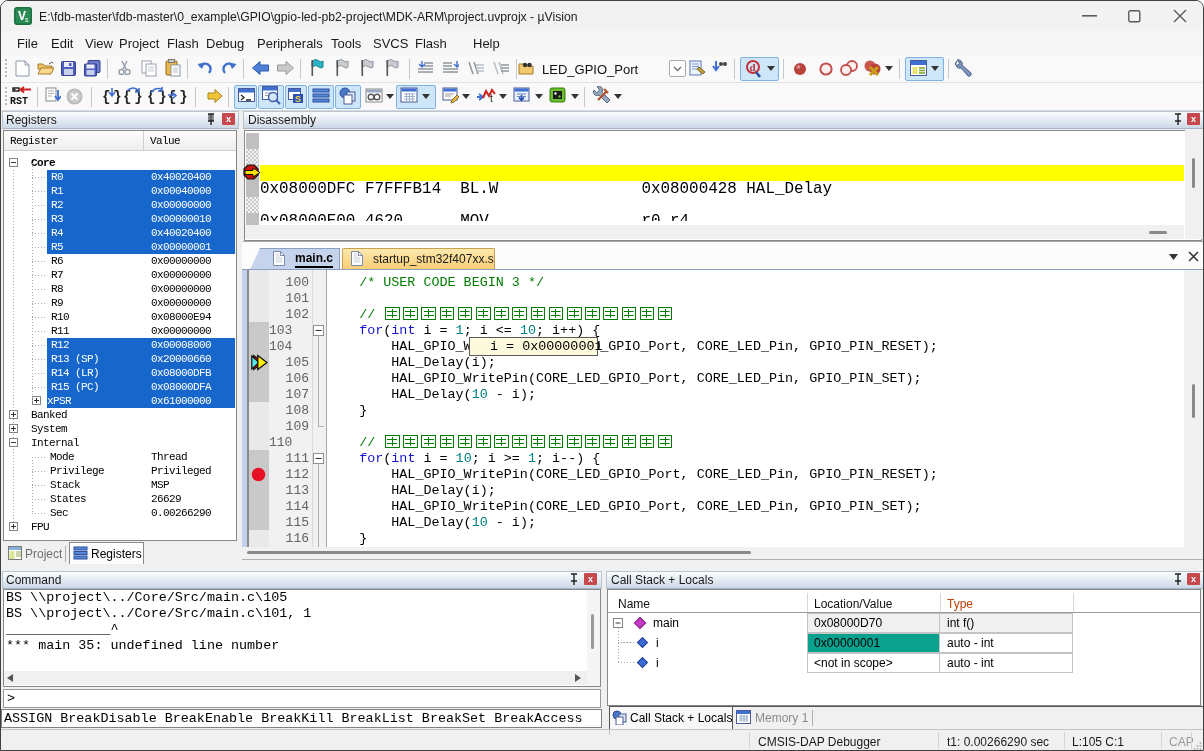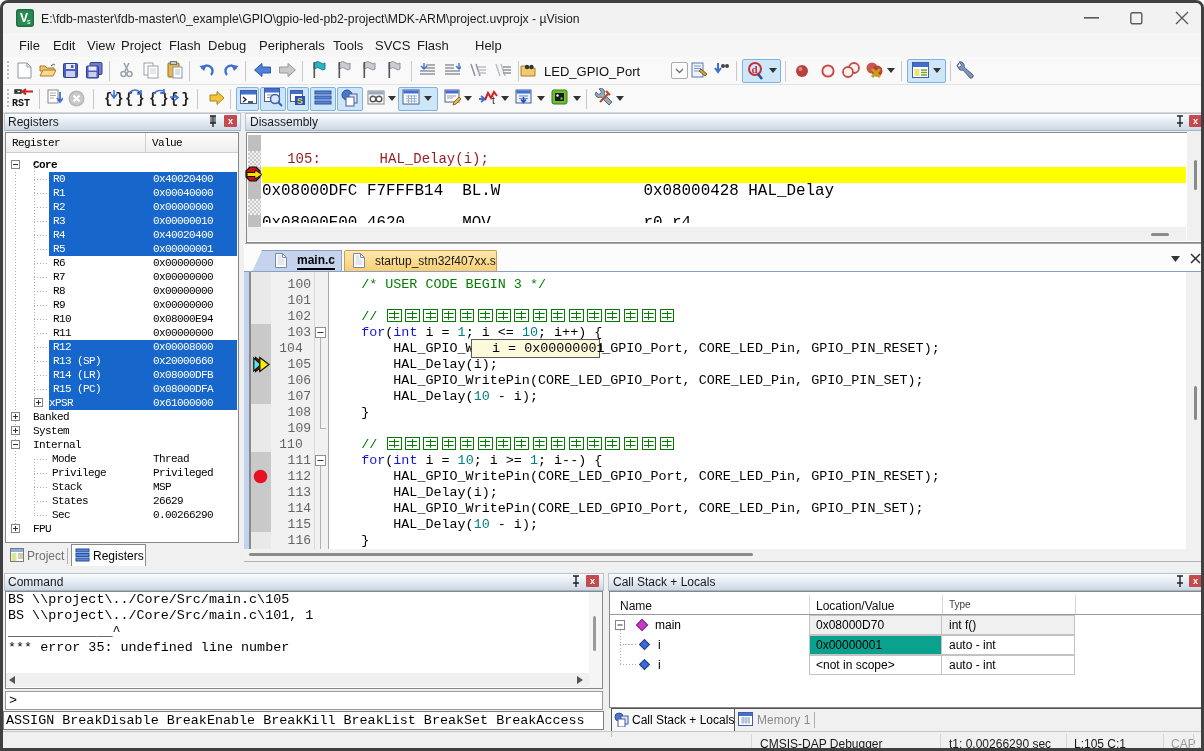--- a/index.html
+++ b/index.html
@@ -1,20 +1,20 @@
 <!DOCTYPE html>
 <html><head><meta charset="utf-8"><title>uVision</title><style>
 *{margin:0;padding:0;box-sizing:border-box}
 html,body{width:1204px;height:751px;overflow:hidden;background:#fff}
 body{font-family:"Liberation Sans",sans-serif;position:relative}
 .ab{position:absolute}
 svg{display:block}
 .mono{font-family:"Liberation Mono",monospace;white-space:pre}
 .win{position:absolute;left:0;top:0;width:1204px;height:751px;background:#f0f0f0;
- border:3px solid #404040;border-radius:8px 8px 0 0;overflow:hidden}
+ border:1px solid #404040;border-radius:8px 8px 0 0;overflow:hidden}
 .phead{background:linear-gradient(#fbfdfe,#ccd8e6);border:1px solid #b9c4d1;border-bottom:1px solid #a8b4c2}
 .ptxt{font-size:12px;color:#1a1a1a}
 .redx{background:#c5494d;color:#fff;font-size:9px;font-weight:bold;text-align:center;border-radius:1px}
 .tofu{display:inline-block;width:14.6px;height:13px;border:1.3px solid currentColor;margin:0 1.8px -2px 1.8px;
  background:
   linear-gradient(currentColor,currentColor) 50% 50%/1.2px 80% no-repeat,
   linear-gradient(currentColor,currentColor) 50% 30%/80% 1.2px no-repeat,
   linear-gradient(currentColor,currentColor) 50% 70%/80% 1.2px no-repeat}
 .rg{font-size:11px;letter-spacing:-0.6px}
 .k{color:#1414d2}.n{color:#008080}.g{color:#007d00}
@@ -629,21 +629,20 @@
 <div class="ab redx" style="left:1186px;top:112px;width:13px;height:12px;line-height:12px">x</div>
 <div class="ab" style="left:243px;top:129px;width:958px;height:111px;background:#fff;border:1px solid #888;overflow:hidden">
 </div>
 <div class="ab" style="left:245px;top:132px;width:13px;height:16px;background:#bfbfbf"></div>
 <div class="ab" style="left:245px;top:148px;width:13px;height:16px;background:repeating-conic-gradient(#c8c8c8 0% 25%, #f2f2f2 0% 50%) 0 0/4px 4px"></div>
 <div class="ab" style="left:245px;top:164px;width:13px;height:16px;background:#bfbfbf"></div>
 <div class="ab" style="left:245px;top:180px;width:13px;height:16px;background:#bfbfbf"></div>
 <div class="ab" style="left:245px;top:196px;width:13px;height:16px;background:repeating-conic-gradient(#c8c8c8 0% 25%, #f2f2f2 0% 50%) 0 0/4px 4px"></div>
 <div class="ab" style="left:245px;top:212px;width:13px;height:16px;background:#bfbfbf"></div>
 <div class="ab" style="left:259px;top:164px;width:924px;height:16px;background:#ffff00"></div>
-<div class="ab mono" style="left:259px;top:148px;font-size:14px;line-height:16px;color:#9b1a1a">   105:       HAL_Delay(i);</div>
 <div class="ab mono" style="left:259px;top:180px;font-size:15.9px;line-height:16px;color:#000">0x08000DFC F7FFFB14  BL.W               0x08000428 HAL_Delay</div>
 <div class="ab mono" style="left:259px;top:212px;height:8px;overflow:hidden;font-size:15.9px;line-height:16px;color:#000">0x08000E00 4620      MOV                r0,r4</div>
 <div class="ab" style="left:242px;top:163px;width:20px;height:17px">
       <svg width="20" height="17" viewBox="0 0 20 17">
         <path d="M5 1 h6 l4 4 v6 l-4 4 h-6 l-4 -4 v-6 z" fill="#cc1111" stroke="#111" stroke-width="1.2"></path>
         <path d="M2 6.5 h8 V4 L17 8.5 L10 13 V10.5 H2 z" fill="#ffe000" stroke="#111" stroke-width="1"></path>
       </svg>
     </div>
 <div class="ab" style="left:244px;top:224px;width:939px;height:14px;background:#f0f0f0"></div>
 <div class="ab" style="left:1148px;top:230px;width:18px;height:3px;background:#8a8a8a;border-radius:1.5px"></div>
@@ -685,28 +684,28 @@
 <div class="ab" style="left:248px;top:269px;width:20px;height:277px;background:#e9e9e9"></div>
 <div class="ab" style="left:268px;top:269px;width:57px;height:277px;background:#f1f1f1"></div>
 <div class="ab" style="left:311px;top:269px;width:1px;height:277px;background:#dadada"></div>
 <div class="ab" style="left:325px;top:269px;width:1px;height:277px;background:#a8a8a8"></div>
 <div class="ab" style="left:326px;top:269px;width:857px;height:277px;background:#fff"></div>
 <div class="ab" style="left:248px;top:321px;width:20px;height:80px;background:#c9c9c9"></div>
 <div class="ab" style="left:248px;top:449px;width:20px;height:80px;background:#c9c9c9"></div>
 <div class="ab mono" style="left:268px;top:274px;width:40px;text-align:right;font-size:13px;color:#636363">100</div>
 <div class="ab mono" style="left:268px;top:290px;width:40px;text-align:right;font-size:13px;color:#636363">101</div>
 <div class="ab mono" style="left:268px;top:306px;width:40px;text-align:right;font-size:13px;color:#636363">102</div>
-<div class="ab mono" style="left:268px;top:322px;width:40px;text-align:right;font-size:13px;color:#636363">103</div>
-<div class="ab mono" style="left:268px;top:338px;width:40px;text-align:center;font-size:13px;color:#636363">104</div>
+<div class="ab mono" style="left:268px;top:322px;width:40px;font-size:13px;color:#636363">103</div>
+<div class="ab mono" style="left:268px;top:338px;width:40px;text-align:left;font-size:13px;color:#636363">104</div>
 <div class="ab mono" style="left:268px;top:354px;width:40px;text-align:right;font-size:13px;color:#636363">105</div>
 <div class="ab mono" style="left:268px;top:370px;width:40px;text-align:right;font-size:13px;color:#636363">106</div>
 <div class="ab mono" style="left:268px;top:386px;width:40px;text-align:right;font-size:13px;color:#636363">107</div>
 <div class="ab mono" style="left:268px;top:402px;width:40px;text-align:right;font-size:13px;color:#636363">108</div>
 <div class="ab mono" style="left:268px;top:418px;width:40px;text-align:right;font-size:13px;color:#636363">109</div>
-<div class="ab mono" style="left:268px;top:434px;width:40px;text-align:center;font-size:13px;color:#636363">110</div>
+<div class="ab mono" style="left:268px;top:434px;width:40px;text-align:left;font-size:13px;color:#636363">110</div>
 <div class="ab mono" style="left:268px;top:450px;width:40px;text-align:right;font-size:13px;color:#636363">111</div>
 <div class="ab mono" style="left:268px;top:466px;width:40px;text-align:right;font-size:13px;color:#636363">112</div>
 <div class="ab mono" style="left:268px;top:482px;width:40px;text-align:right;font-size:13px;color:#636363">113</div>
 <div class="ab mono" style="left:268px;top:498px;width:40px;text-align:right;font-size:13px;color:#636363">114</div>
 <div class="ab mono" style="left:268px;top:514px;width:40px;text-align:right;font-size:13px;color:#636363">115</div>
 <div class="ab mono" style="left:268px;top:530px;width:40px;text-align:right;font-size:13px;color:#636363">116</div>
 <div class="ab" style="left:317px;top:334px;width:1px;height:91px;background:#b0b0b0"></div>
 <div class="ab" style="left:317px;top:425px;width:6px;height:1px;background:#b0b0b0"></div>
 <div class="ab" style="left:317px;top:462px;width:1px;height:84px;background:#b0b0b0"></div>
 <div class="ab" style="left:312px;top:324px;width:11px;height:11px">
@@ -759,21 +758,21 @@
 <div class="ab" style="left:568px;top:572px;width:10px;height:13px">
       <svg width="10" height="13" viewBox="0 0 10 13">
         <path d="M2 1 h6 M5 1 v7 M2 8 h6 M5 8 v4" stroke="#222" stroke-width="1.4" fill="none"></path>
       </svg>
     </div>
 <div class="ab redx" style="left:583px;top:572px;width:13px;height:12px;line-height:12px">x</div>
 <div class="ab" style="left:2px;top:588px;width:598px;height:98px;background:#fff;border:1px solid #888"></div>
 <div class="ab mono" style="left:5px;top:589px;font-size:13.4px;line-height:16px;color:#000">BS \\project\../Core/Src/main.c\105</div>
 <div class="ab mono" style="left:5px;top:605px;font-size:13.4px;line-height:16px;color:#000">BS \\project\../Core/Src/main.c\101, 1</div>
 <div class="ab mono" style="left:5px;top:621px;font-size:13.4px;line-height:16px;color:#000">_____________^</div>
-<div class="ab mono" style="left:5px;top:637px;font-size:13.4px;line-height:16px;color:#000">*** error 35: undefined line number</div>
+<div class="ab mono" style="left:5px;top:637px;font-size:13.4px;line-height:16px;color:#000">*** main 35: undefined line number</div>
 <div class="ab" style="left:586px;top:589px;width:13px;height:96px;background:#f5f5f5"></div>
 <div class="ab" style="left:590px;top:613px;width:3px;height:35px;background:#9a9a9a;border-radius:1.5px"></div>
 <div class="ab" style="left:3px;top:670px;width:583px;height:14px;background:#f0f0f0"></div>
 <div class="ab" style="left:5px;top:673px;width:9px;height:8px">
       <svg width="9" height="8" viewBox="0 0 9 8">
         <path d="M7 0 L1 4 L7 8 z" fill="#555"></path>
       </svg>
     </div>
 <div class="ab" style="left:572px;top:673px;width:9px;height:8px">
       <svg width="9" height="8" viewBox="0 0 9 8">
@@ -789,21 +788,21 @@
 <div class="ab" style="left:1172px;top:572px;width:10px;height:13px">
       <svg width="10" height="13" viewBox="0 0 10 13">
         <path d="M2 1 h6 M5 1 v7 M2 8 h6 M5 8 v4" stroke="#222" stroke-width="1.4" fill="none"></path>
       </svg>
     </div>
 <div class="ab redx" style="left:1186px;top:572px;width:13px;height:12px;line-height:12px">x</div>
 <div class="ab" style="left:606px;top:588px;width:594px;height:117px;background:#fff;border:1px solid #888"></div>
 <div class="ab" style="left:607px;top:590px;width:592px;height:22px;background:#fff;border-bottom:1px solid #9a9a9a"></div>
 <div class="ab" style="left:617px;top:596px;font-size:12px;color:#111">Name</div>
 <div class="ab" style="left:813px;top:596px;font-size:12px;color:#111">Location/Value</div>
-<div class="ab" style="left:946px;top:596px;font-size:10px;color:#404040">Type</div>
+<div class="ab" style="left:946px;top:596px;font-size:12px;color:#c2410c">Type</div>
 <div class="ab" style="left:806px;top:592px;width:1px;height:19px;background:#d8d8d8"></div>
 <div class="ab" style="left:939px;top:592px;width:1px;height:19px;background:#d8d8d8"></div>
 <div class="ab" style="left:1072px;top:592px;width:1px;height:19px;background:#d8d8d8"></div>
 <div class="ab" style="left:806px;top:612px;width:133px;height:20px;background:#f0f0f0;border:1px solid #c3c3c3"></div>
 <div class="ab" style="left:939px;top:612px;width:133px;height:20px;background:#f0f0f0;border:1px solid #c3c3c3;border-left:none"></div>
 <div class="ab" style="left:813px;top:615px;font-size:12px;color:#000">0x08000D70</div>
 <div class="ab" style="left:946px;top:615px;font-size:12px;color:#000">int f()</div>
 <div class="ab" style="left:806px;top:632px;width:133px;height:20px;background:#0aa18f;border:1px solid #c3c3c3"></div>
 <div class="ab" style="left:939px;top:632px;width:133px;height:20px;background:#fff;border:1px solid #c3c3c3;border-left:none"></div>
 <div class="ab" style="left:813px;top:635px;font-size:12px;color:#000">0x00000001</div>

